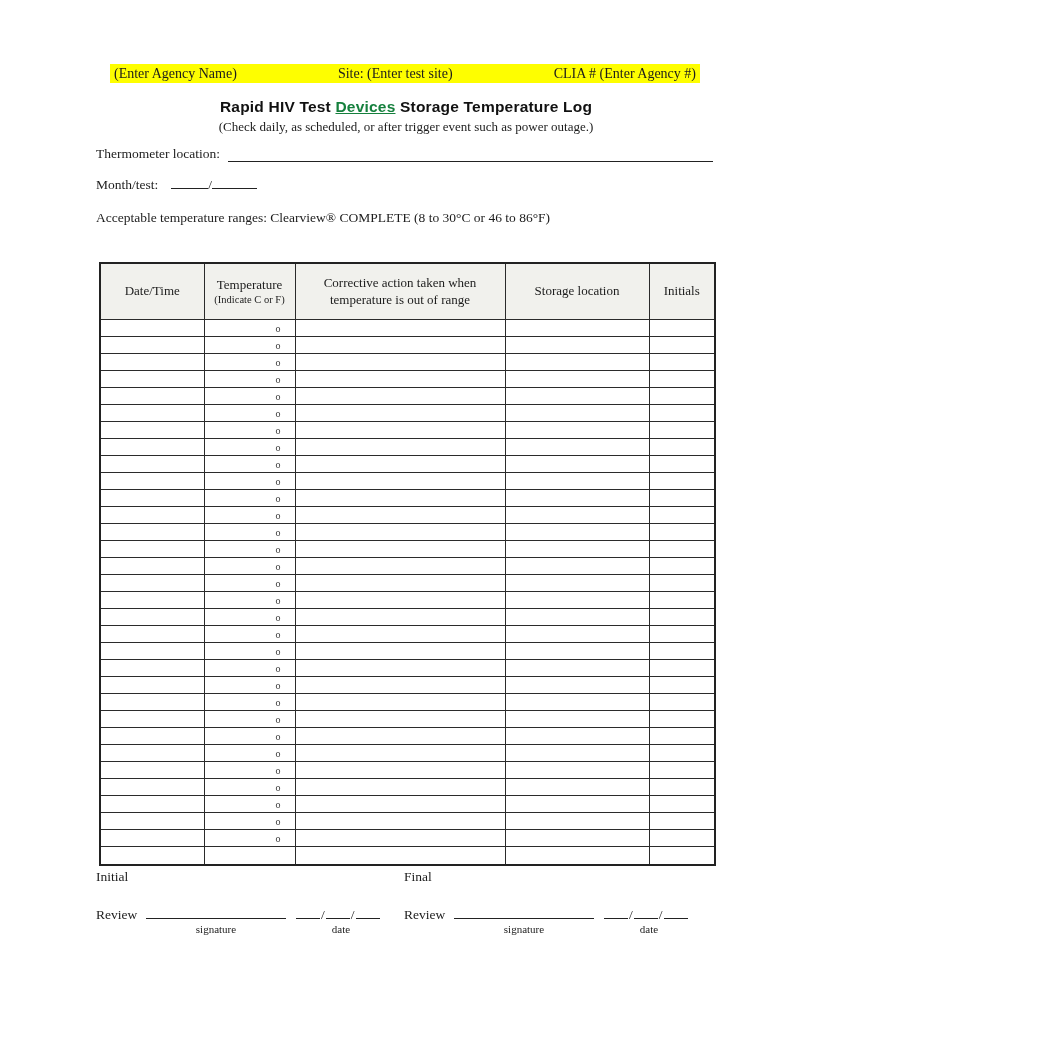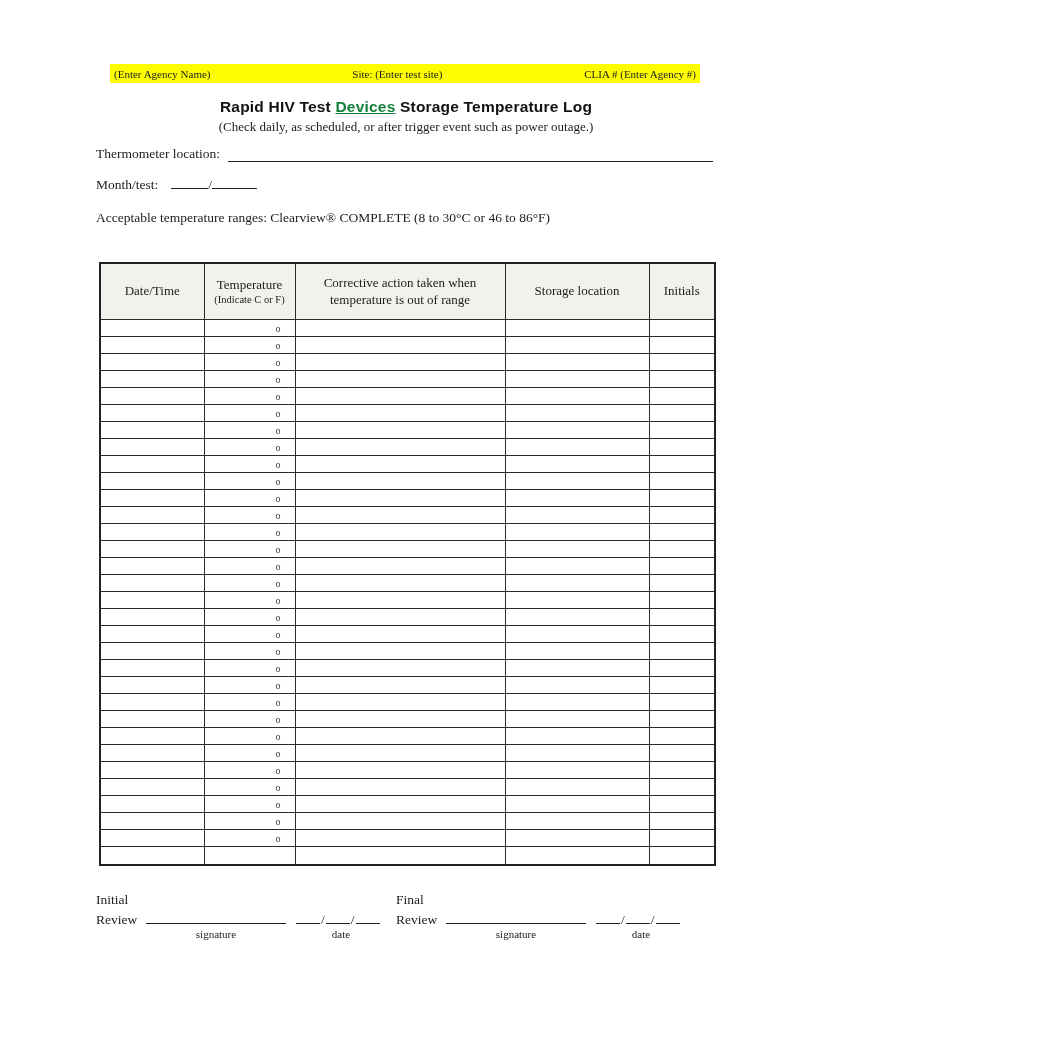--- a/index.html
+++ b/index.html
@@ -21,21 +21,21 @@
   .header-bar {
     position: absolute;
     left: 110px;
     top: 64px;
     width: 590px;
     height: 19px;
     background: #fefe00;
     display: flex;
     align-items: center;
     justify-content: space-between;
-    font-size: 11px;
+    font-size: 14px;
     padding: 0 4px;
     box-sizing: border-box;
   }
 
   
   .title {
     position: absolute;
     left: 96px;
     top: 98px;
     width: 620px;
@@ -147,32 +147,33 @@
   .col-date { width: 104px; }
   .col-temp { width: 91px; }
   .col-corrective { width: 210px; }
   .col-storage { width: 144px; }
   .col-initials { width: 66px; }
 
   
   .review-area {
     position: absolute;
     left: 96px;
-    top: 892px;
+    top: 869px;
     width: 620px;
     display: flex;
     font-size: 13.5px;
+    gap: 8px;
   }
   .review-block {
     width: 300px;
   }
   .review-row2 {
     display: flex;
     align-items: baseline;
-    margin-top: 0;
+    margin-top: 18px;
   }
   .review-word { width: 50px; }
   .sig-line {
     display: inline-block;
     width: 140px;
     border-bottom: 1px solid #222;
     height: 15px;
   }
   .date-group {
     display: flex;

